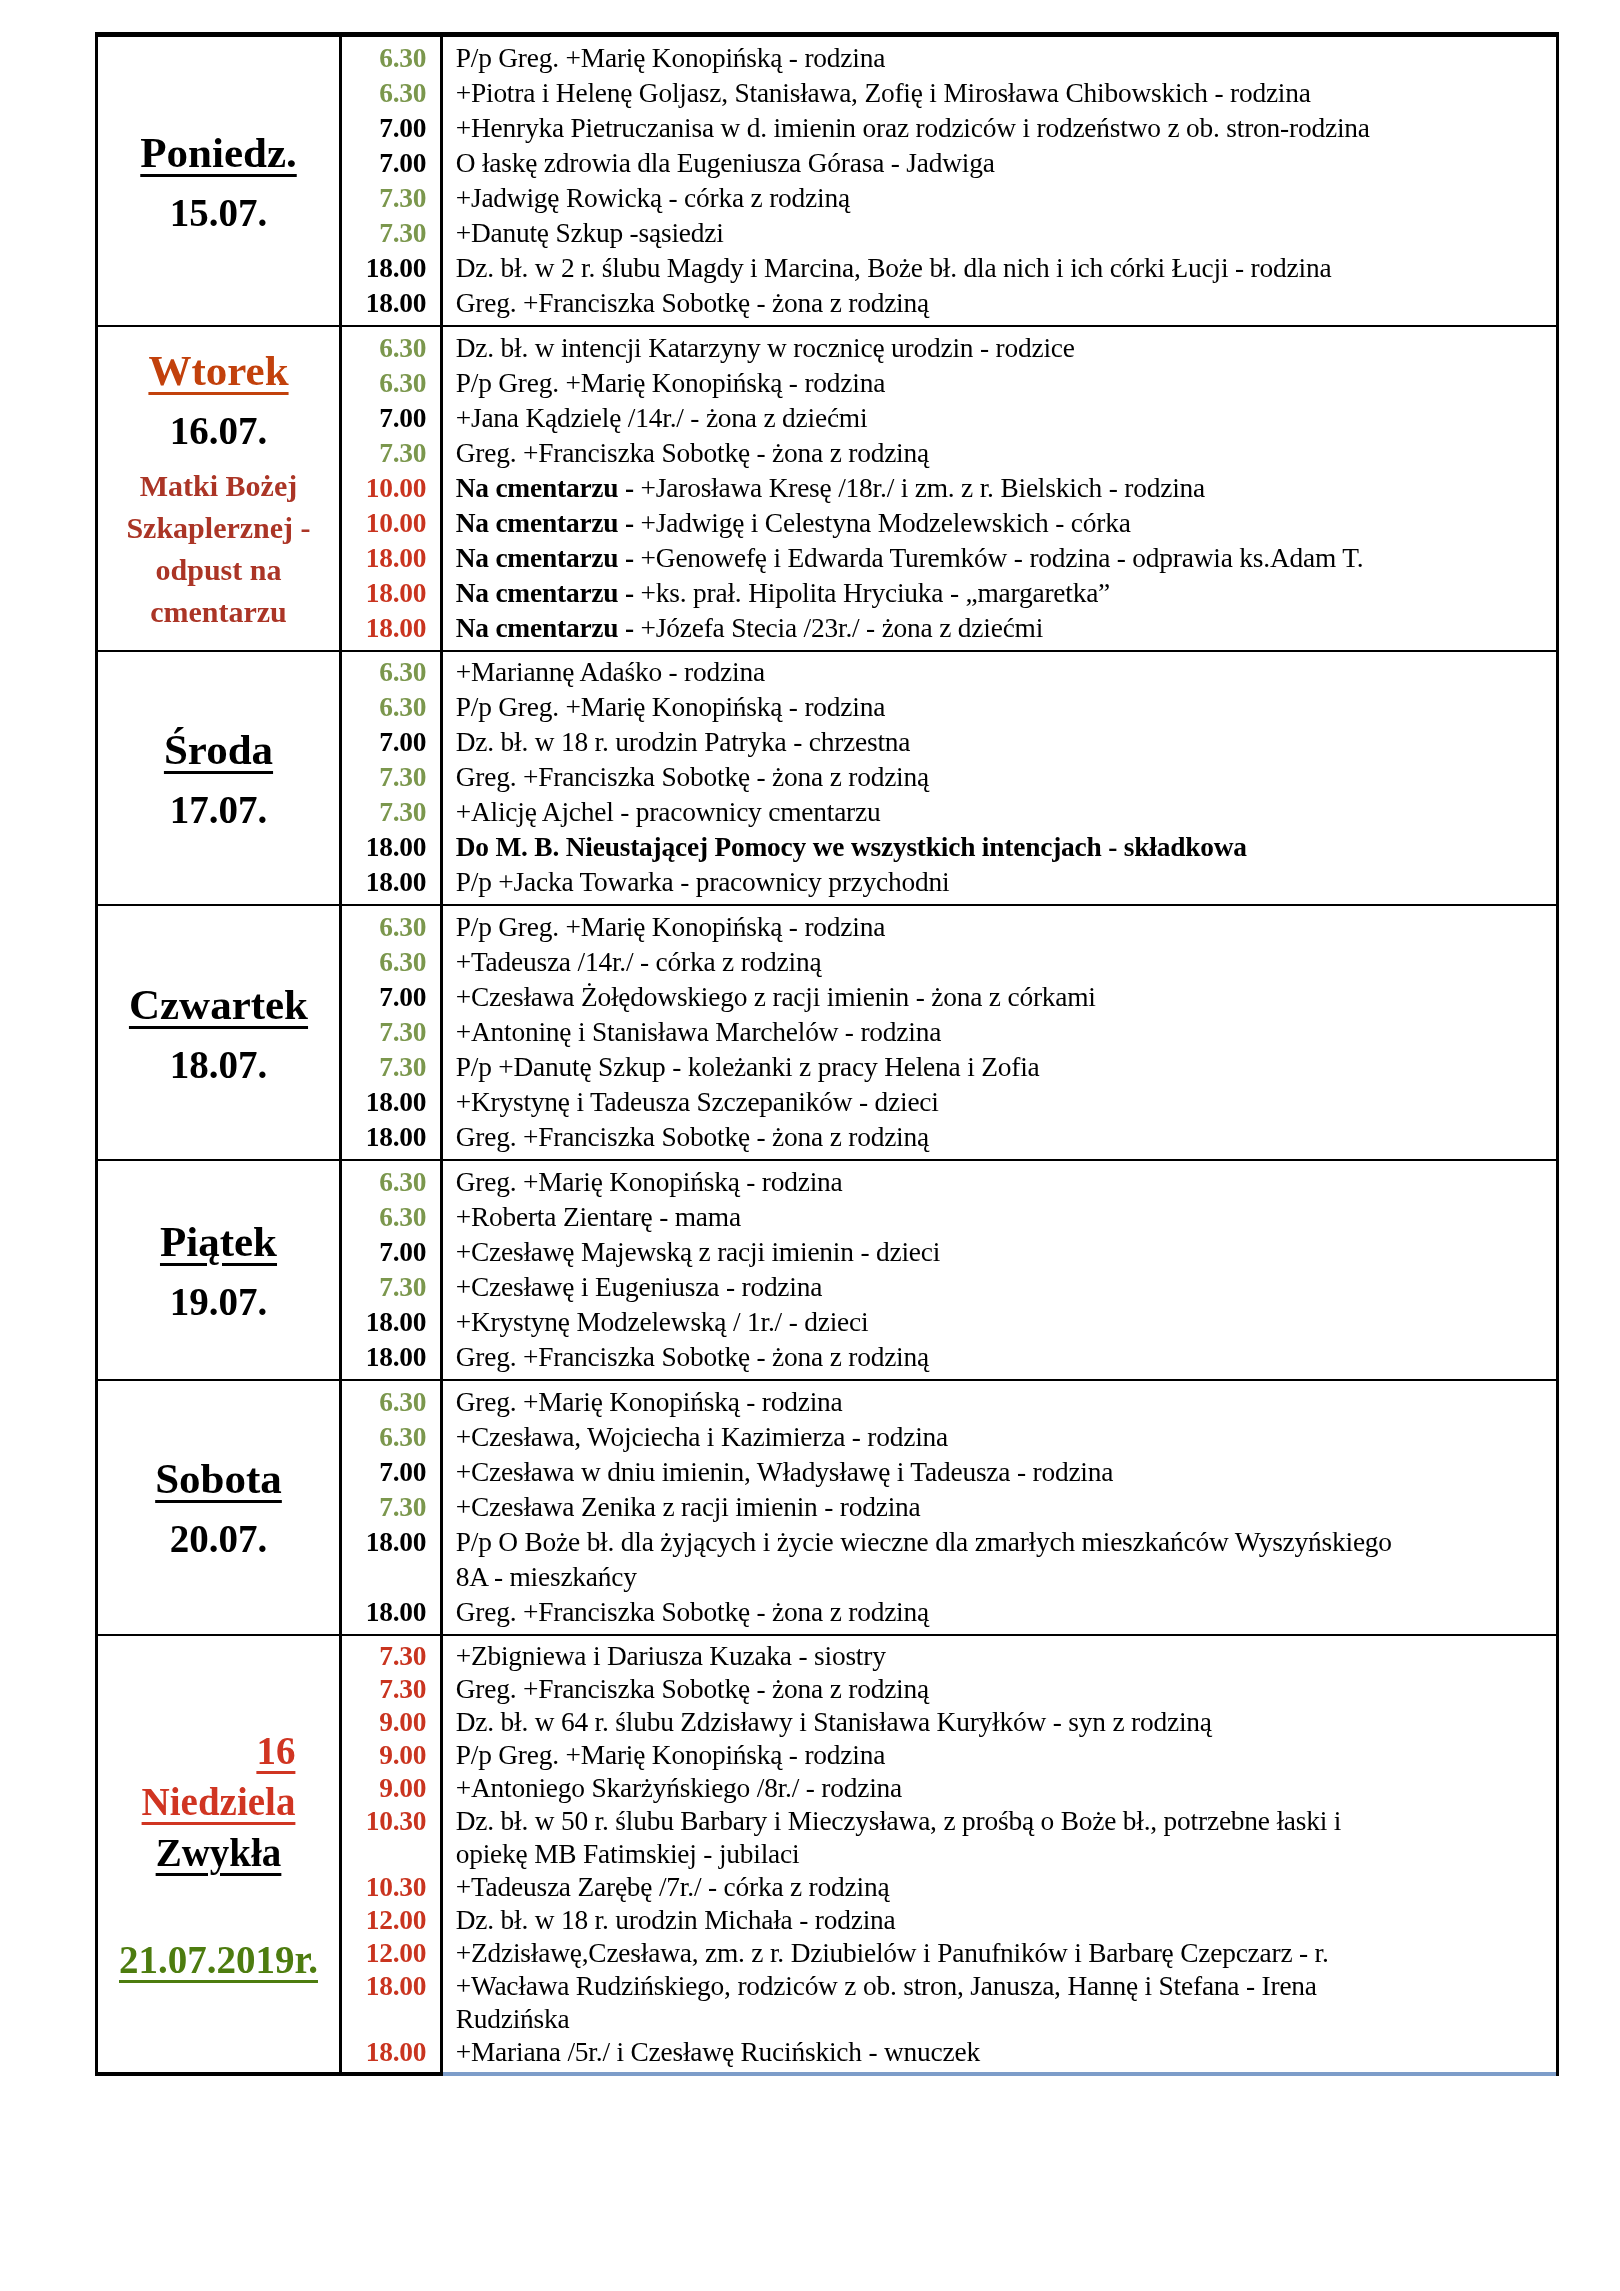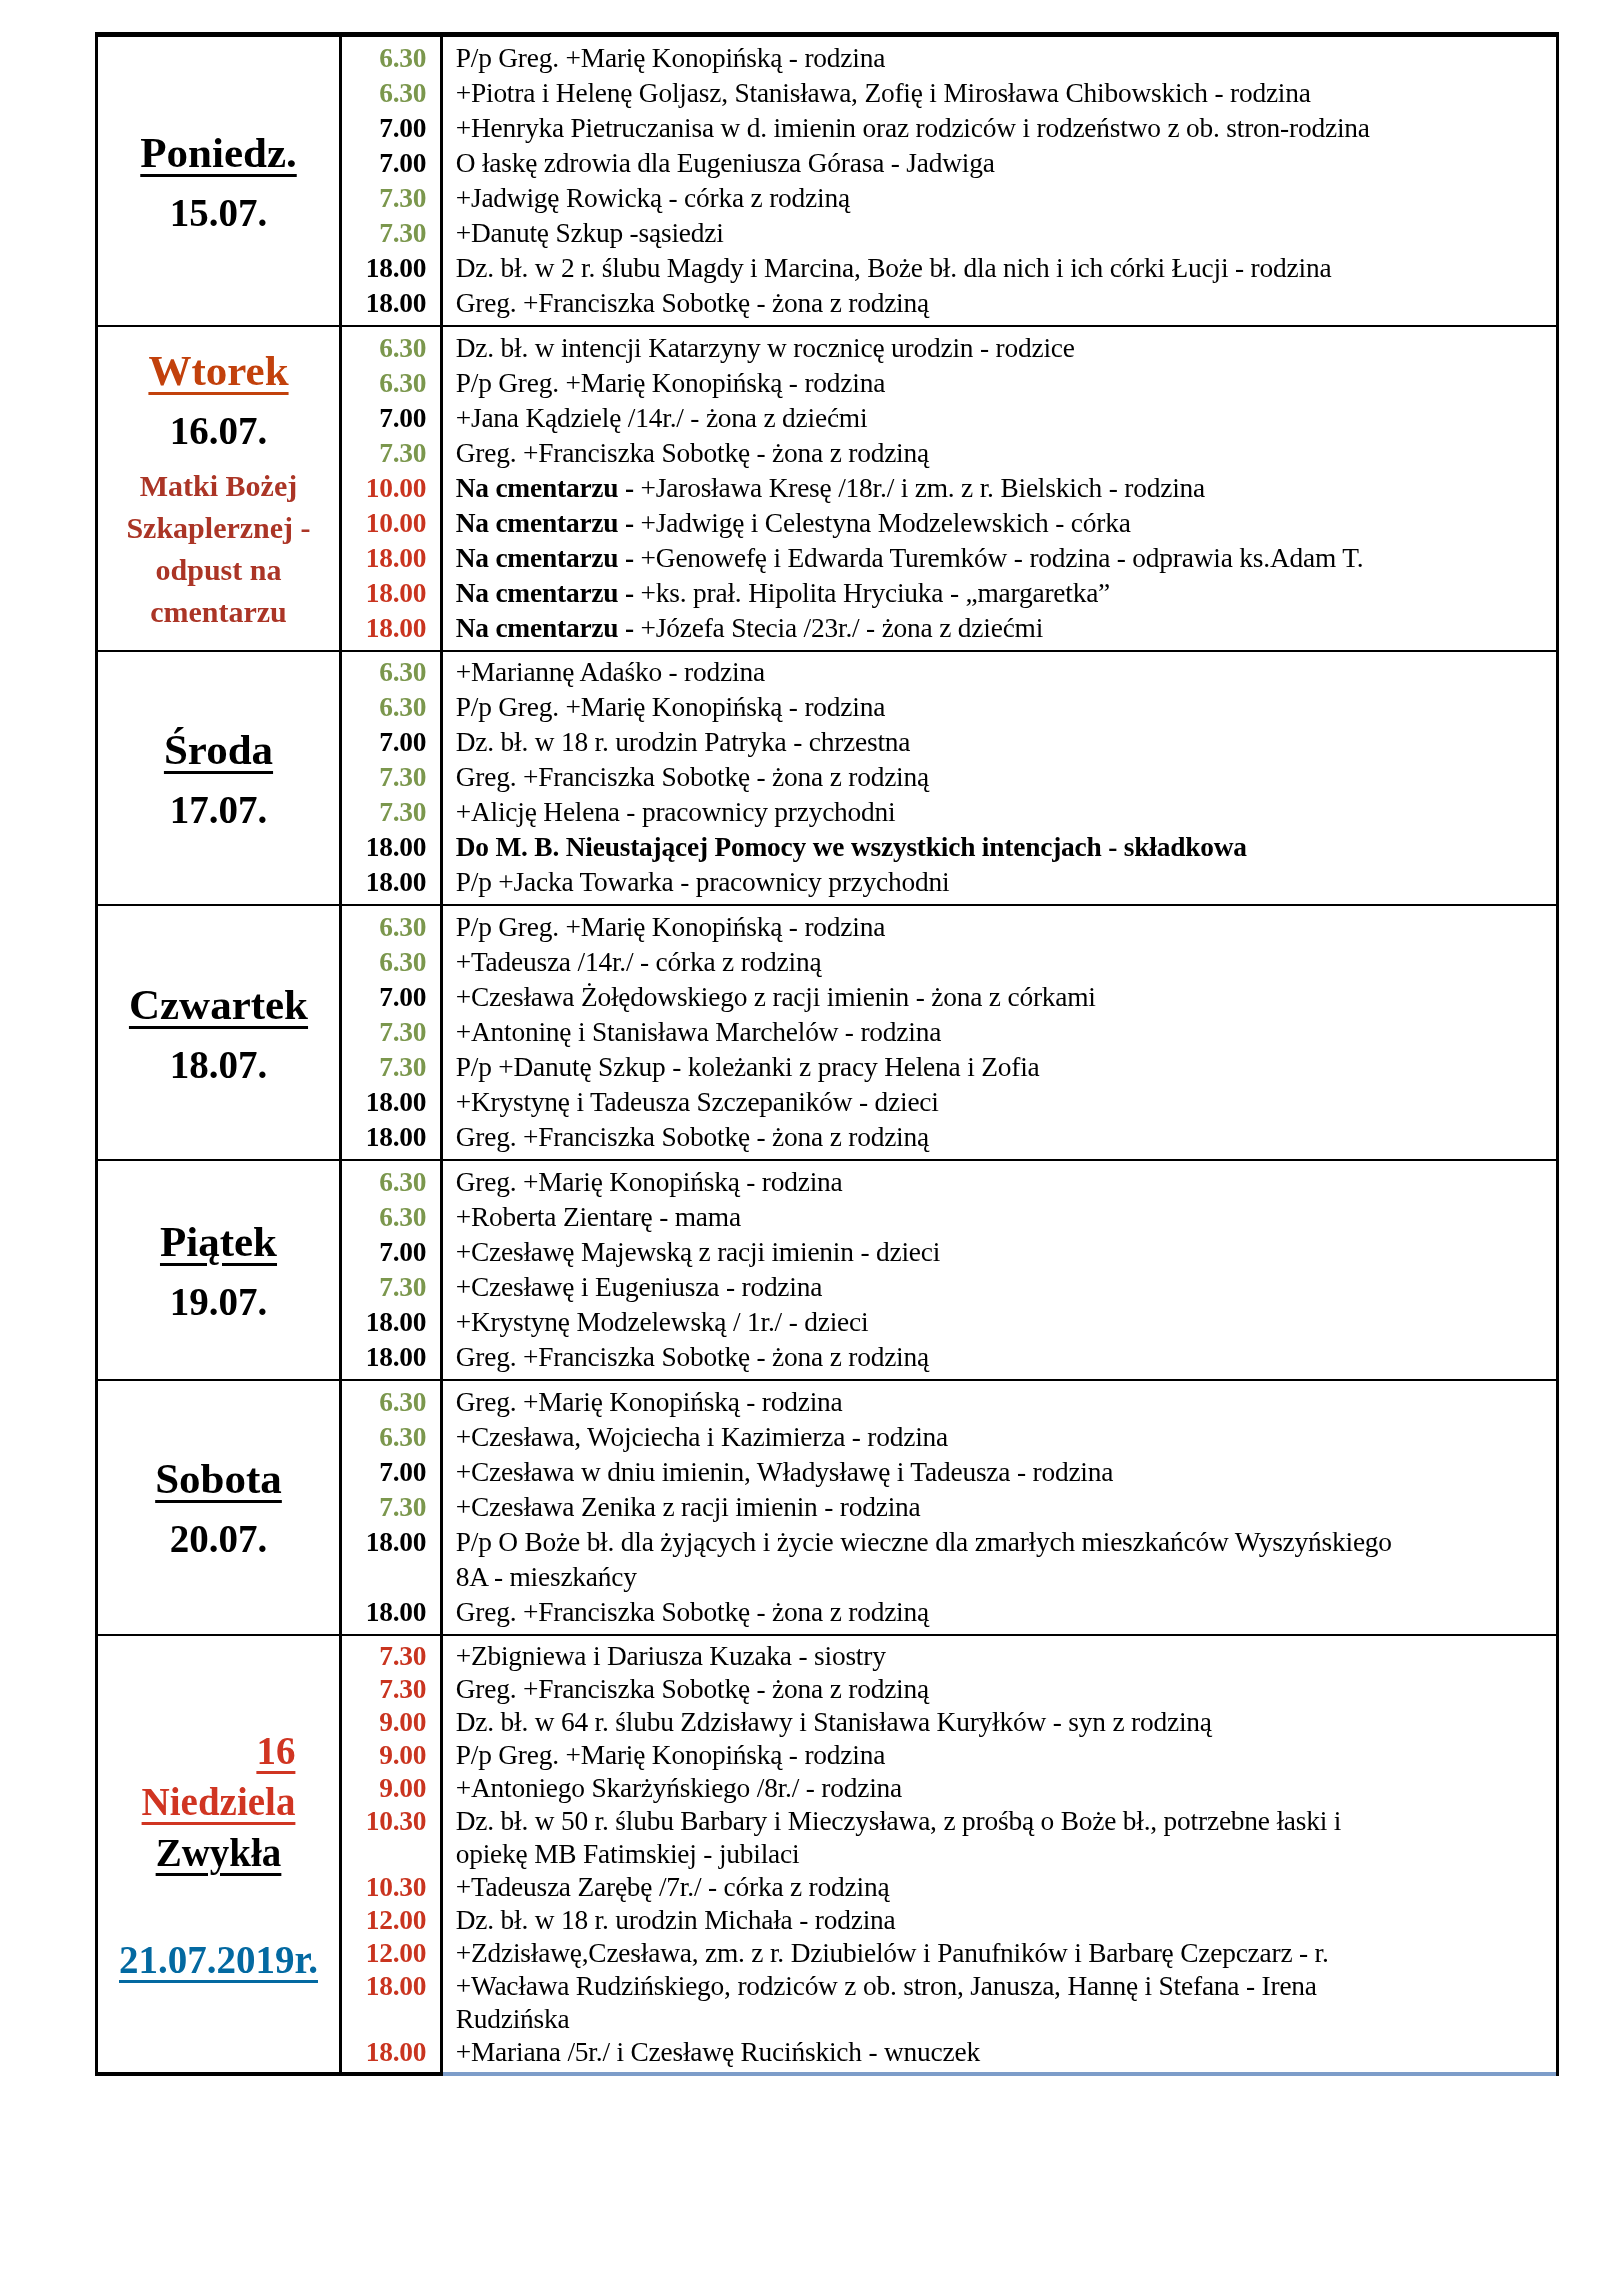--- a/index.html
+++ b/index.html
@@ -178,21 +178,21 @@
           <div class="mass">
             <div class="mass-time" style="color: rgb(0, 0, 0);">7.00</div>
             <div class="mass-intent">Dz. bł. w 18 r. urodzin Patryka - chrzestna</div>
           </div>
           <div class="mass">
             <div class="mass-time" style="color: rgb(123, 151, 77);">7.30</div>
             <div class="mass-intent">Greg. +Franciszka Sobotkę - żona z rodziną</div>
           </div>
           <div class="mass">
             <div class="mass-time" style="color: rgb(123, 151, 77);">7.30</div>
-            <div class="mass-intent">+Alicję Helena - pracownicy przychodni</div>
+            <div class="mass-intent">+Alicję Ajchel - pracownicy cmentarzu</div>
           </div>
           <div class="mass">
             <div class="mass-time" style="color: rgb(0, 0, 0);">18.00</div>
             <div class="mass-intent allbold">Do M. B. Nieustającej Pomocy we wszystkich intencjach - składkowa</div>
           </div>
           <div class="mass">
             <div class="mass-time" style="color: rgb(0, 0, 0);">18.00</div>
             <div class="mass-intent">P/p +Jacka Towarka - pracownicy przychodni</div>
           </div>
         </div>
@@ -304,21 +304,21 @@
           </div>
         </div>
       </div>
       <div class="day-row sunday">
         <div class="day-cell">
           <div class="day-name">
             <span class="day-name-line" style="color: rgb(208, 53, 34); text-align: right;">16</span>
             <span class="day-name-line" style="color: rgb(208, 53, 34);">Niedziela</span>
             <span class="day-name-line" style="color: #000000;">Zwykła</span>
           </div>
-          <div class="day-date" style="color: #0369a1;">21.07.2019r.</div>
+          <div class="day-date" style="color: #4d7c0f;">21.07.2019r.</div>
         </div>
         <div class="times-intents">
           <div class="mass">
             <div class="mass-time" style="color: rgb(201, 52, 31);">7.30</div>
             <div class="mass-intent">+Zbigniewa i Dariusza Kuzaka - siostry</div>
           </div>
           <div class="mass">
             <div class="mass-time" style="color: rgb(201, 52, 31);">7.30</div>
             <div class="mass-intent">Greg. +Franciszka Sobotkę - żona z rodziną</div>
           </div>

